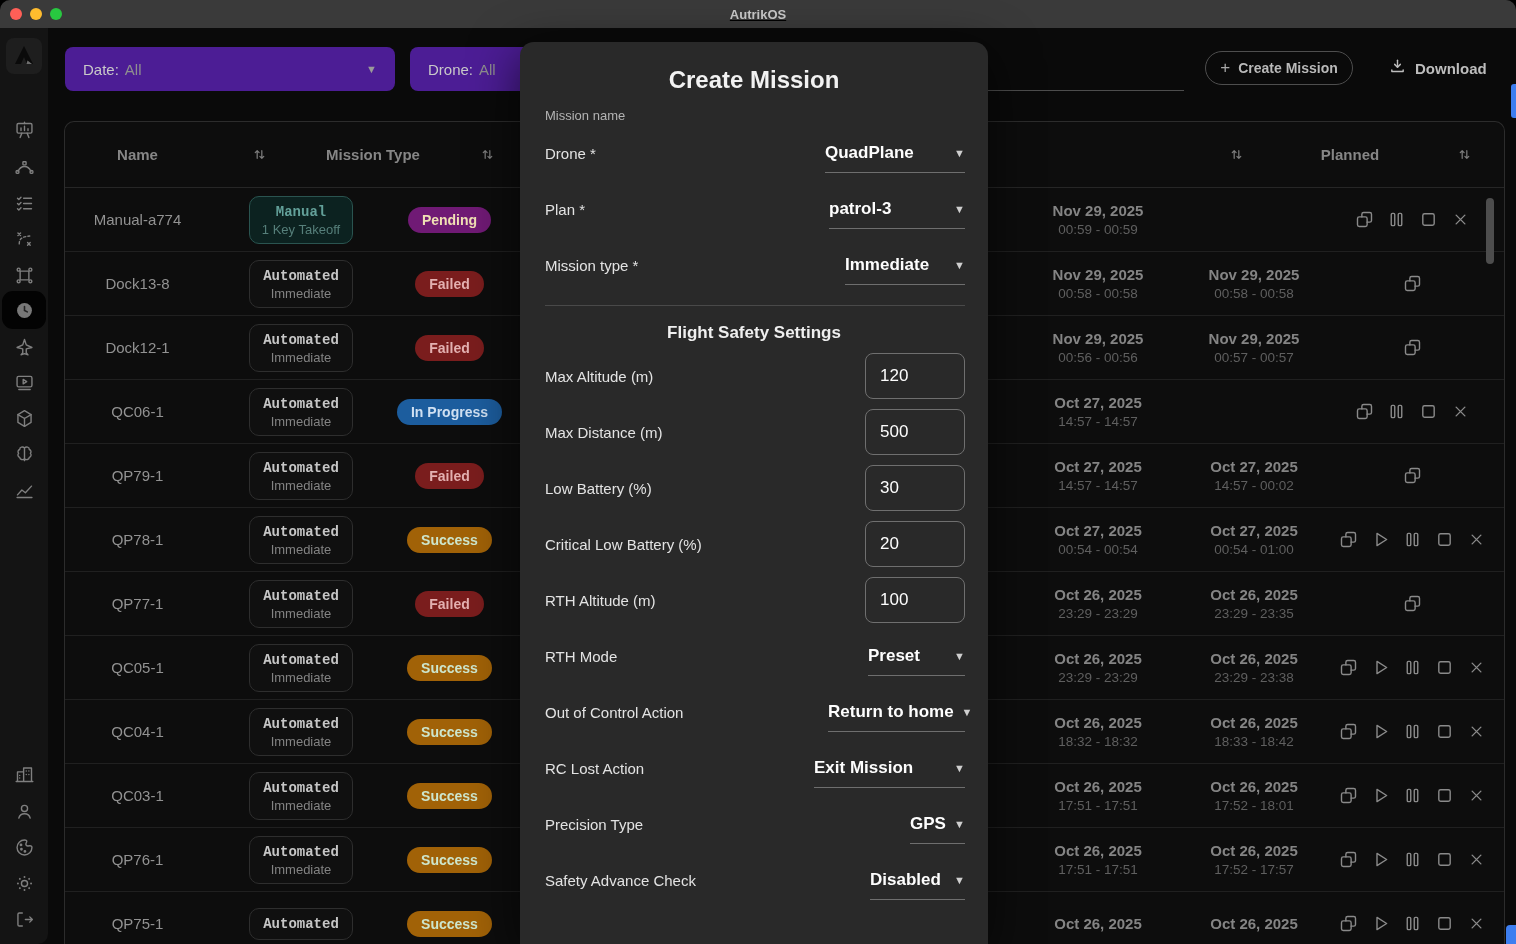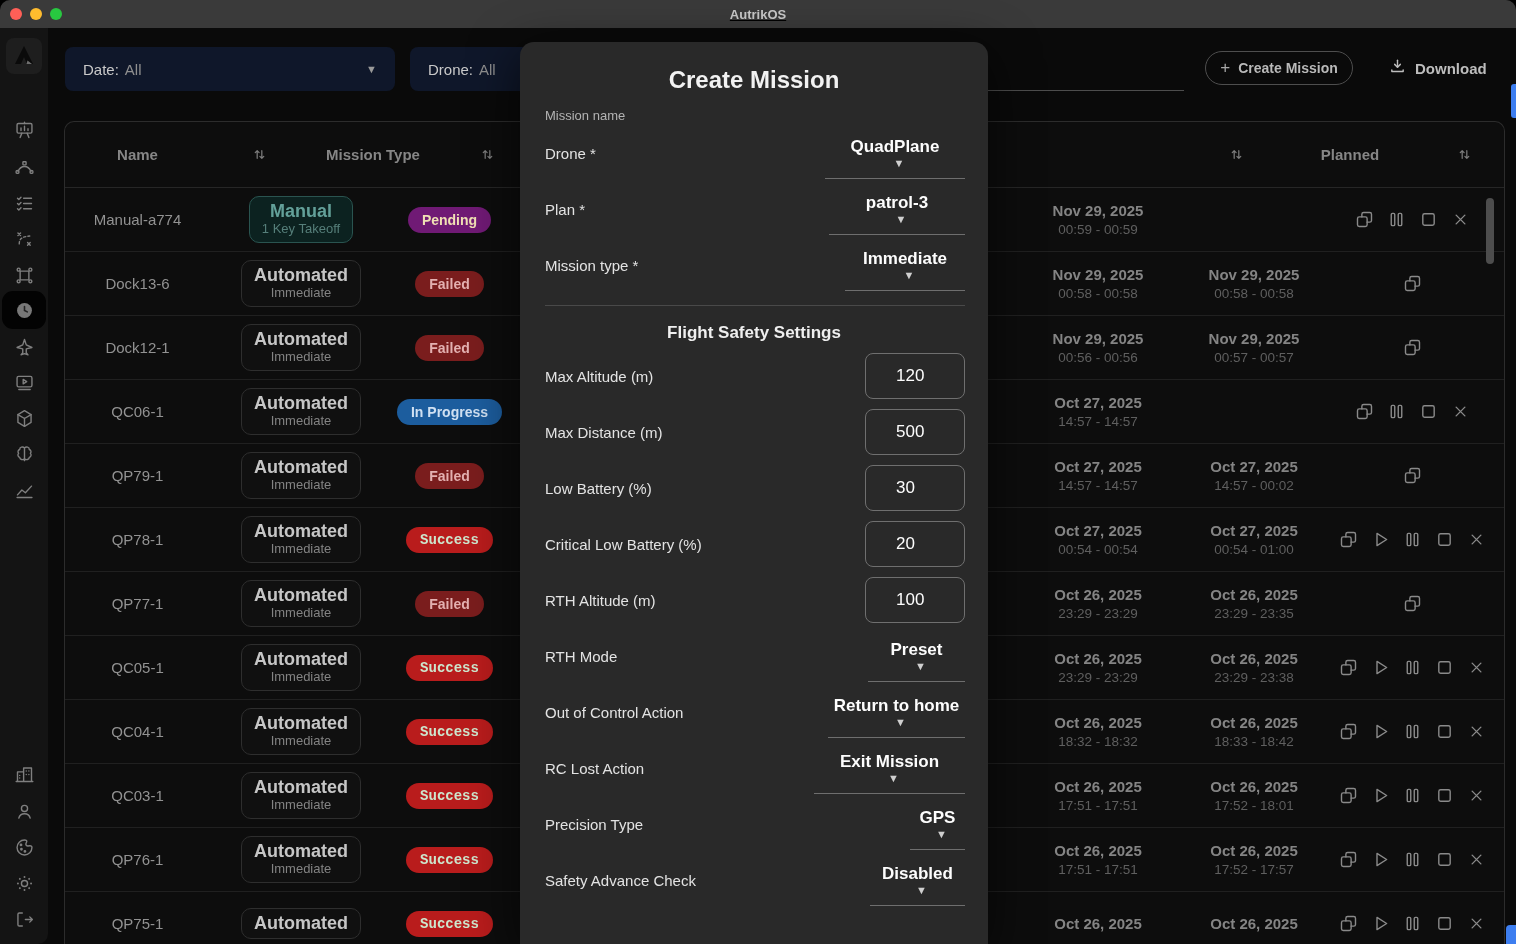--- a/index.html
+++ b/index.html
@@ -18,21 +18,21 @@
   .win-title{font-size:13px;font-weight:bold;color:#c9c9c9;}
 
   
   .sidebar{position:absolute;top:28px;left:0;width:48px;bottom:0;background:#141414;border-radius:0 0 10px 0;}
   .logo{position:absolute;top:10px;left:6px;width:36px;height:36px;background:#1e1e1e;border-radius:8px;display:flex;align-items:center;justify-content:center;}
   .side-icon{position:absolute;left:0;width:48px;height:34px;display:flex;align-items:center;justify-content:center;color:#7f7f7f;}
   .side-icon svg{width:21px;height:21px;}
   .active-pill{position:absolute;left:2px;top:263px;width:44px;height:38px;background:#030303;border-radius:11px;}
 
   
-  .filter-box{position:absolute;top:47px;height:44px;background:#0f172a;border-radius:8px;display:flex;align-items:center;padding:0 18px;gap:6px;}
+  .filter-box{position:absolute;top:47px;height:44px;background:#4c1d95;border-radius:8px;display:flex;align-items:center;padding:0 18px;gap:6px;}
   .f-label{font-size:15px;color:#c9c9c9;}
   .f-value{font-size:15px;color:#8f8f8f;}
   .f-chevron{margin-left:auto;color:#9a9a9a;font-size:11px;}
   .date-box{left:65px;width:330px;}
   .drone-box{left:410px;width:330px;}
   .search-underline{position:absolute;top:90px;left:950px;width:234px;height:1px;background:#4d4d4d;}
 
   .btn-create{position:absolute;top:51px;left:1205px;width:148px;height:34px;border:1px solid #4e4e4e;border-radius:17px;display:flex;align-items:center;justify-content:center;gap:8px;color:#b9b9b9;font-size:14px;font-weight:600;background:transparent;}
   .btn-create .plus{font-size:17px;font-weight:400;color:#a9a9a9;}
   .btn-download{position:absolute;top:53px;left:1383px;height:30px;display:flex;align-items:center;gap:9px;color:#bdbdbd;font-size:15px;font-weight:600;background:transparent;border:none;}
@@ -42,55 +42,55 @@
   .table{position:absolute;left:64px;top:121px;width:1441px;bottom:0;background:#0d0d0d;border:1px solid #2c2c2c;border-bottom:none;border-radius:10px 10px 0 0;overflow:hidden;}
   .tgrid{display:grid;grid-template-columns:145px 26px 130px 26px 115px 500px 26px 130px 26px 130px 26px 135px 26px;align-items:center;}
   .thead{height:66px;border-bottom:1px solid #262626;gap:36px;}
   .th{font-size:15px;font-weight:600;color:#868686;text-align:center;}
   .sort{display:flex;align-items:center;justify-content:center;color:#7e7e7e;}
   .sort svg{width:17px;height:17px;}
   .trow{height:64px;border-bottom:1px solid #202020;}
   .c-name{font-size:15px;color:#929292;text-align:center;}
   .c-center{display:flex;align-items:center;justify-content:center;}
   .badge{min-width:104px;padding:5px 12px;border-radius:10px;text-align:center;background:#101010;border:1px solid #2e2e2e;}
-  .badge .b-title{font-size:18px;font-weight:bold;color:#c6c6c6;line-height:19px;}
+  .badge .b-title{font-size:14px;font-weight:bold;color:#c6c6c6;line-height:19px;font-family:Liberation Mono, monospace;}
   .badge .b-sub{font-size:13px;color:#838383;line-height:16px;}
   .badge--manual{background:#0c2220;border:1px solid #2a5450;}
   .badge--manual .b-title{color:#63a099;}
   .badge--manual .b-sub{color:#567f7a;}
   .pill{display:inline-block;padding:5px 14px;border-radius:14px;font-size:14px;font-weight:600;}
   .pill--pending{background:#701a75;color:#f0e0b4;}
   .pill--failed{background:#7a1d1d;color:#e3b0b0;}
-  .pill--success{background:#b91c1c;color:#cde6cd;font-family:Liberation Mono, monospace;}
+  .pill--success{background:#a16207;color:#cde6cd;}
   .pill--in-progress{background:#1c5d9e;color:#cfe0f2;}
   .c-date .d1{font-size:15px;font-weight:bold;color:#848484;text-align:center;line-height:21px;}
   .c-date .d2{font-size:13.5px;color:#5f5f5f;text-align:center;line-height:18px;}
   .c-actions{display:flex;align-items:center;justify-content:center;gap:11px;overflow:visible;}
   .action{width:21px;height:21px;color:#8a8a8a;display:inline-flex;}
   .action svg{width:21px;height:21px;}
   .scroll-thumb{position:absolute;right:10px;top:76px;width:8px;height:66px;border-radius:4px;background:#4d4d4d;}
 
   .blue-strip-top{position:absolute;right:0px;top:84px;width:5px;height:34px;background:#3d7ef0;border-radius:3px 0 0 3px;}
   .blue-strip-bottom{position:absolute;right:0px;bottom:0px;width:10px;height:19px;background:#3d7ef0;border-radius:4px 0 0 0;}
 
   
   .modal{position:absolute;left:520px;top:42px;width:468px;height:902px;background:#292929;border-radius:14px 14px 0 0;box-shadow:0 12px 50px rgba(0,0,0,.65);overflow:hidden;padding-top:18px;}
   .m-title{margin:6px 0 14px;text-align:center;font-size:24px;font-weight:bold;color:#f2f2f2;}
   .m-name-group{margin:0 23px 2px 25px;}
   .m-name-label{font-size:13px;color:#b3b3b3;}
   .m-name-value{margin-top:7px;padding-bottom:11px;border-bottom:1px solid #d6d6d6;font-size:18px;color:#ffffff;}
   .caret{display:inline-block;width:1.5px;height:20px;background:#e8e8e8;vertical-align:-3px;margin-left:2px;}
   .m-row{height:56px;display:flex;align-items:center;justify-content:space-between;padding:0 23px 0 25px;}
   .m-label{font-size:15px;color:#e3e3e3;}
-  .m-select{display:flex;align-items:center;justify-content:space-between;border-bottom:1px solid #6e6e6e;padding-bottom:9px;margin-bottom:-9px;flex-direction:column;}
+  .m-select{display:flex;align-items:center;justify-content:space-between;border-bottom:1px solid #6e6e6e;padding-bottom:9px;margin-bottom:-9px;}
   .m-select .val{font-size:17px;font-weight:bold;color:#fdfdfd;white-space:nowrap;}
   .m-select .chev{color:#cfcfcf;font-size:11px;margin-left:8px;}
   .m-divider{margin:12px 23px 0 25px;border-top:1px solid #494949;}
   .m-section{margin:17px 0 5px;text-align:center;font-size:17px;font-weight:bold;color:#efefef;}
-  .m-input{width:100px;height:46px;border:1px solid #6f6f6f;border-radius:8px;line-height:44px;padding-left:30px;font-size:17px;color:#fdfdfd;background:transparent;}
+  .m-input{width:100px;height:46px;border:1px solid #6f6f6f;border-radius:8px;line-height:44px;padding-left:14px;font-size:17px;color:#fdfdfd;background:transparent;}
 </style>
 </head>
 <body>
 
 <div class="window">
 
   <div class="titlebar">
     <div class="traffic">
       <span class="light red"></span>
       <span class="light yellow"></span>
@@ -354,21 +354,21 @@
             </span>
             <span class="action">
               <svg viewBox="0 0 24 24" fill="none" stroke="currentColor" stroke-width="1.6" stroke-linecap="round" stroke-linejoin="round">
                 <path d="M7 7l10 10M17 7L7 17"></path>
               </svg>
             </span>
           </div>
     <div></div>
   </div>
         <div class="tgrid trow">
-    <div class="c-name">Dock13-6</div>
+    <div class="c-name">Dock13-8</div>
     <div></div>
     <div class="c-center">
             <span class="badge badge--automated"><span class="b-title">Automated</span><span class="b-sub" style="display: block;">Immediate</span></span>
           </div>
     <div></div>
     <div class="c-center">
             <span class="pill pill--failed">Failed</span>
           </div>
     <div></div>
           <div></div>

